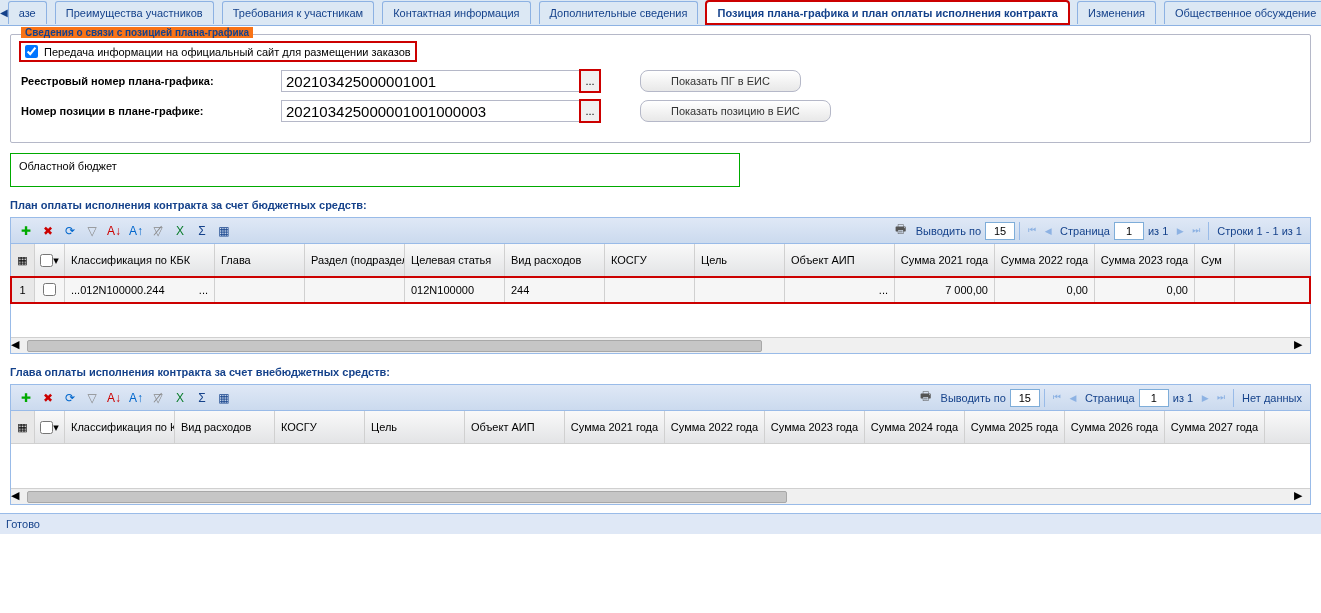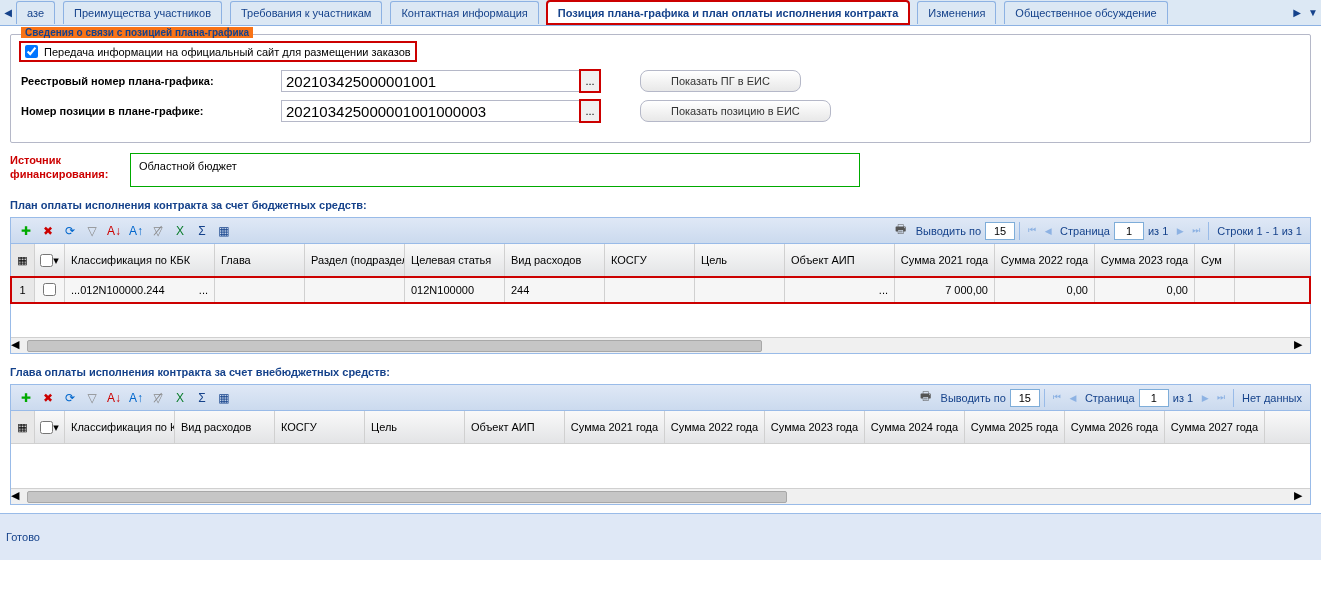--- a/index.html
+++ b/index.html
@@ -49,31 +49,32 @@
   .gc { min-height: 22px; display: flex; align-items: center; }
   .num-right { justify-content: flex-end; }
   .rownum { width: 24px; text-align: center; justify-content: center; background: #e8e8e8; }
   .chkcol { width: 30px; justify-content: center; }
   
   .grid-body { min-height: 60px; background: #fff; position: relative; }
   .hscroll { height: 16px; background: #f0f0f0; display: flex; border-top: 1px solid #d0d0d0; }
   .hscroll-track { flex: 1; background: #f0f0f0; position: relative; }
   .hscroll-thumb { position: absolute; left: 0; top: 2px; height: 12px; width: 58%; background: #c6c6c6; border: 1px solid #a8a8a8; border-radius: 2px; }
   
-  .status-bar { background: #dfe8f6; padding: 17px 6px; color: #15428b; font-size: 11px; border-top: 1px solid #99bbe8; }
+  .status-bar { background: #dfe8f6; padding: 4px 6px; color: #15428b; font-size: 11px; border-top: 1px solid #99bbe8; }
 </style>
 </head>
 <body>
 
 <div class="tabs-bar">
   <div class="nav-arrow">◀</div>
   <div class="tab">азе</div>
   <div class="tab">Преимущества участников</div>
   <div class="tab">Требования к участникам</div>
   <div class="tab">Контактная информация</div>
+  <div class="tab">Дополнительные сведения</div>
   <div class="tab active">Позиция плана-графика и план оплаты исполнения контракта</div>
   <div class="tab">Изменения</div>
   <div class="tab">Общественное обсуждение</div>
   <div class="nav-arrow" style="margin-left:auto">▶</div>
   <div class="nav-arrow">▼</div>
 </div>
 
 <div class="page">
 
   <div class="fieldset">
@@ -93,21 +94,20 @@
 
     <div class="form-row">
       <div class="form-label">Номер позиции в плане-графике:</div>
       <input class="form-input" value="202103425000001001000003" style="">
       <button class="input-btn">...</button>
       <button class="action-btn">Показать позицию в ЕИС</button>
     </div>
   </div>
 
   <div class="source-row">
-    <div class="source-label">Источник финансирования:</div>
     <div class="source-box">Областной бюджет</div>
   </div>
 
   <div class="section-title">План оплаты исполнения контракта за счет бюджетных средств:</div>
   <div class="grid-wrap">
     <div class="toolbar">
       <div class="tb-icon" style="color:#0a0">✚</div>
       <div class="tb-icon" style="color:#c00">✖</div>
       <div class="tb-icon" style="color:#06c">⟳</div>
       <div class="tb-icon" style="color:#888">▽</div>

